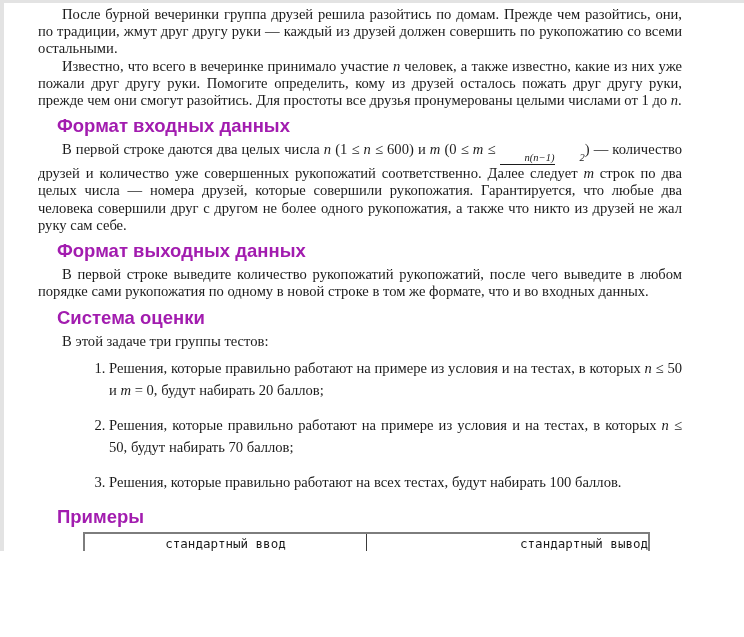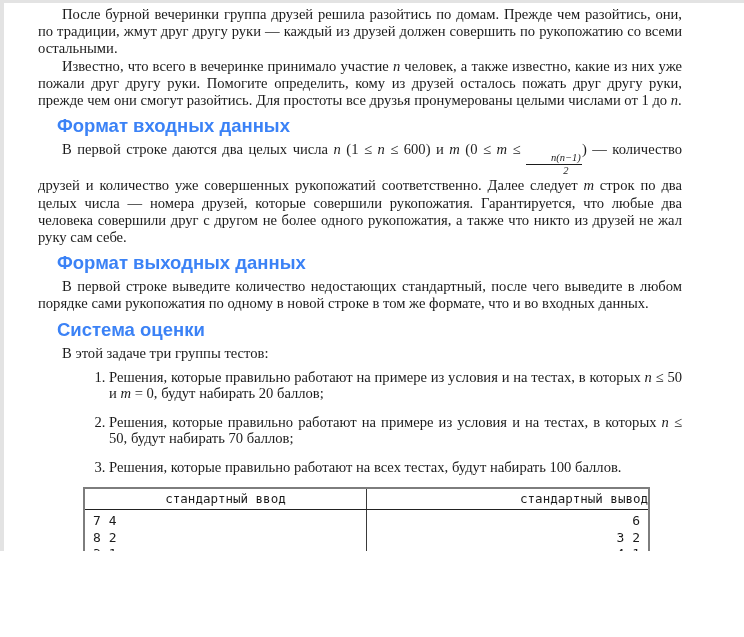--- a/index.html
+++ b/index.html
@@ -3,27 +3,27 @@
 <meta charset="utf-8">
 <style>
   html,body{margin:0;padding:0;background:#fff;}
   .page{position:relative;width:744px;height:551px;background:#ffffff;overflow:hidden;
         font-family:"Liberation Serif","DejaVu Serif",serif;color:#1b1b1b;text-decoration:underline;}
   .edge-top{position:absolute;top:0;left:0;width:744px;height:3px;background:#e3e3e3;}
   .edge-left{position:absolute;top:0;left:0;width:4px;height:637px;background:#e3e3e3;}
   .content{position:absolute;top:3px;left:4px;width:644px;padding:3px 62px 0 34px;}
   .para{font-size:14.6px;line-height:17.2px;text-align:justify;text-indent:24px;margin:0;}
   .mvar{font-style:italic;}
-  .frac{display:inline-flex;flex-direction:column;text-align:center;vertical-align:-7px;
+  .frac{display:inline-flex;flex-direction:row;text-align:center;vertical-align:-7px;
         font-size:10.5px;line-height:1.15;font-style:italic;}
   .frac .fnum{border-bottom:1px solid #1b1b1b;padding:0 1px;}
   .heading{font-family:"Liberation Sans","DejaVu Sans",sans-serif;font-weight:700;
-           font-size:18.5px;line-height:23px;margin:5px 0 4px 19px;color:#3b82f6;}
+           font-size:18.5px;line-height:23px;margin:5px 0 4px 19px;color:#a21caf;}
   .olist{margin:7px 0 0 0;padding:0 0 0 71px;}
-  .olist li{font-size:14.6px;line-height:16px;text-align:justify;margin:0 0 13px 0;}
+  .olist li{font-size:14.6px;line-height:22px;text-align:justify;margin:0 0 13px 0;}
   .olist li:last-child{margin-bottom:12px;}
   .sample-table{margin:4px 0 0 45px;width:562px;table-layout:fixed;border-collapse:collapse;
                 border:2px solid #7d7d7d;
                 font-family:"DejaVu Sans Mono","Liberation Mono",monospace;}
   .sample-table th{width:281px;font-weight:400;font-size:12.5px;padding:2px 0 3px;
                    border-bottom:1px solid #222;text-align:center;margin-top:32px;}
   .sample-table td{vertical-align:top;padding:3px 8px 6px;font-size:13px;line-height:16.8px;}
   .sample-table th + th, .sample-table td + td{border-left:1.5px solid #3a3a3a;text-align:right;}
   .cell-line{white-space:pre;}
 </style>
@@ -42,32 +42,33 @@
 
     <div class="heading">Формат входных данных</div>
 
     <p class="para">В первой строке даются два целых числа <span class="mvar">n</span> (1 ≤ <span class="mvar">n</span> ≤ 600) и <span class="mvar">m</span> (0 ≤ <span class="mvar">m</span> ≤ <span class="frac">
           <span class="fnum">n(n−1)</span>
           <span class="fden">2</span>
         </span>) — количество друзей и количество уже совершенных рукопожатий соответственно. Далее следует <span class="mvar">m</span> строк по два целых числа — номера друзей, которые совершили рукопожатия. Гарантируется, что любые два человека совершили друг с другом не более одного рукопожатия, а также что никто из друзей не жал руку сам себе.</p>
 
     <div class="heading">Формат выходных данных</div>
 
-    <p class="para">В первой строке выведите количество недостающих стандартный, после чего выведите в любом порядке сами рукопожатия по одному в новой строке в том же формате, что и во входных данных.</p>
+    <p class="para">В первой строке выведите количество рукопожатий рукопожатий, после чего выведите в любом порядке сами рукопожатия по одному в новой строке в том же формате, что и во входных данных.</p>
 
     <div class="heading">Система оценки</div>
 
     <p class="para">В этой задаче три группы тестов:</p>
 
     <ol class="olist">
         <li>Решения, которые правильно работают на примере из условия и на тестах, в которых <span class="mvar">n</span> ≤ 50 и <span class="mvar">m</span> = 0, будут набирать 20 баллов;</li>
         <li>Решения, которые правильно работают на примере из условия и на тестах, в которых <span class="mvar">n</span> ≤ 50, будут набирать 70 баллов;</li>
         <li>Решения, которые правильно работают на всех тестах, будут набирать 100 баллов.</li>
       </ol>
 
+    <div class="heading">Примеры</div>
 
     <table class="sample-table">
       <thead>
         <tr>
           <th>стандартный ввод</th>
           <th>стандартный вывод</th>
         </tr>
       </thead>
       <tbody>
         <tr>

